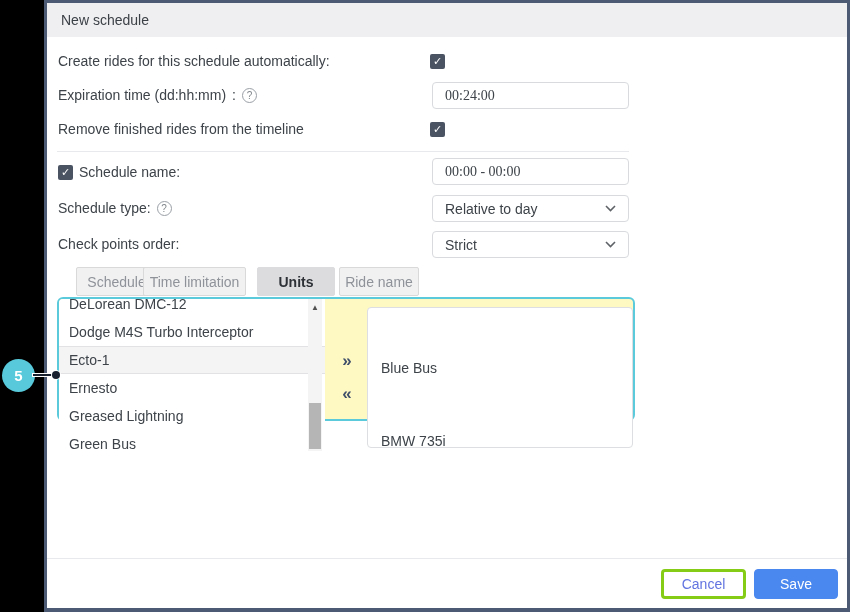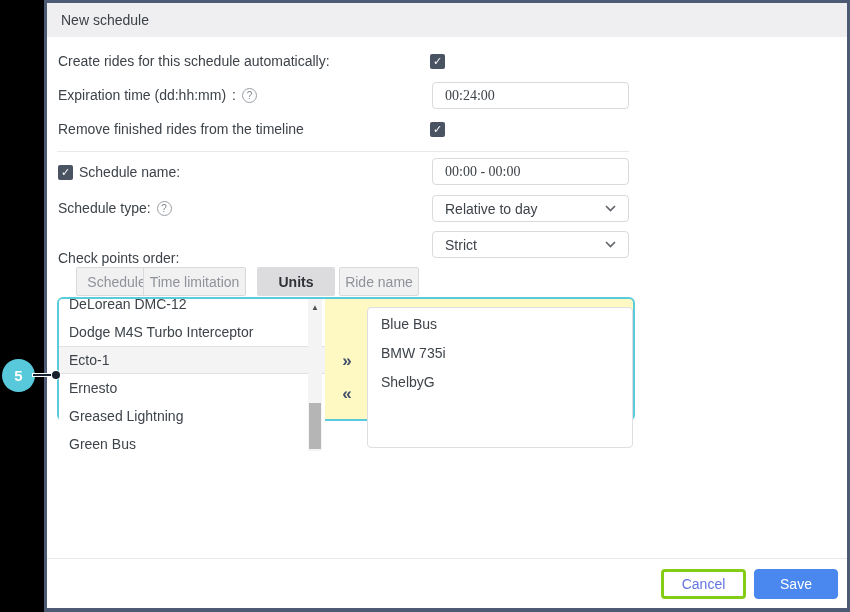--- a/index.html
+++ b/index.html
@@ -85,21 +85,21 @@
   }
   .mv-btn {
     position:absolute; left:272px; width:32px; height:20px; text-align:center;
     font-size:17px; font-weight:bold; color:#41506a; line-height:18px; cursor:pointer;
   }
   .assigned-list {
     position:absolute; left:308px; top:8px; width:266px; height:141px;
     border:1px solid #dcdee1; border-radius:4px; background:#fff; padding-top:2px;
     overflow:hidden;
   }
-  .assigned-list .list-item { height:29px; line-height:29px; padding-left:13px; }
+  .assigned-list .list-item { height:29px; line-height:29px; padding-left:13px;margin-top:44px; }
   .btn {
     position:absolute; top:566px; height:30px; border-radius:4px; font-size:14px;
     display:flex; align-items:center; justify-content:center; cursor:pointer;
   }
   .btn-cancel { left:614px; width:85px; background:#fff; border:3px solid #84cc16; color:#6274e0; }
   .btn-save  { left:707px; width:84px; background:#4a87ee; border:1px solid #4a87ee; color:#fff; }
   .chev { flex:0 0 auto; }
   
   .badge {
     position:absolute; left:2px; top:359px; width:33px; height:33px; border-radius:50%;
@@ -153,21 +153,21 @@
     <span>Schedule type:</span>
     <span class="help">?</span>
   </div>
   <div class="select" style="left:385px; top:192px;">
     <span>Relative to day</span>
     <svg class="chev" width="11" height="7" viewBox="0 0 11 7">
       <polyline points="1,1 5.5,5.5 10,1" fill="none" stroke="#5f6368" stroke-width="1.6"></polyline>
     </svg>
   </div>
 
-  <div class="lbl" style="left:11px; top:247px;">Check points order:</div>
+  <div class="lbl" style="left:11px; top:233px;">Check points order:</div>
   <div class="select" style="left:385px; top:228px;">
     <span>Strict</span>
     <svg class="chev" width="11" height="7" viewBox="0 0 11 7">
       <polyline points="1,1 5.5,5.5 10,1" fill="none" stroke="#5f6368" stroke-width="1.6"></polyline>
     </svg>
   </div>
 
   <div class="tab" style="left:11px;  width:81px;margin-left:18px;">Schedule</div>
   <div class="tab" style="left:96px;  width:103px;">Time limitation</div>
   <div class="tab active" style="left:210px; width:78px;">Units</div>

